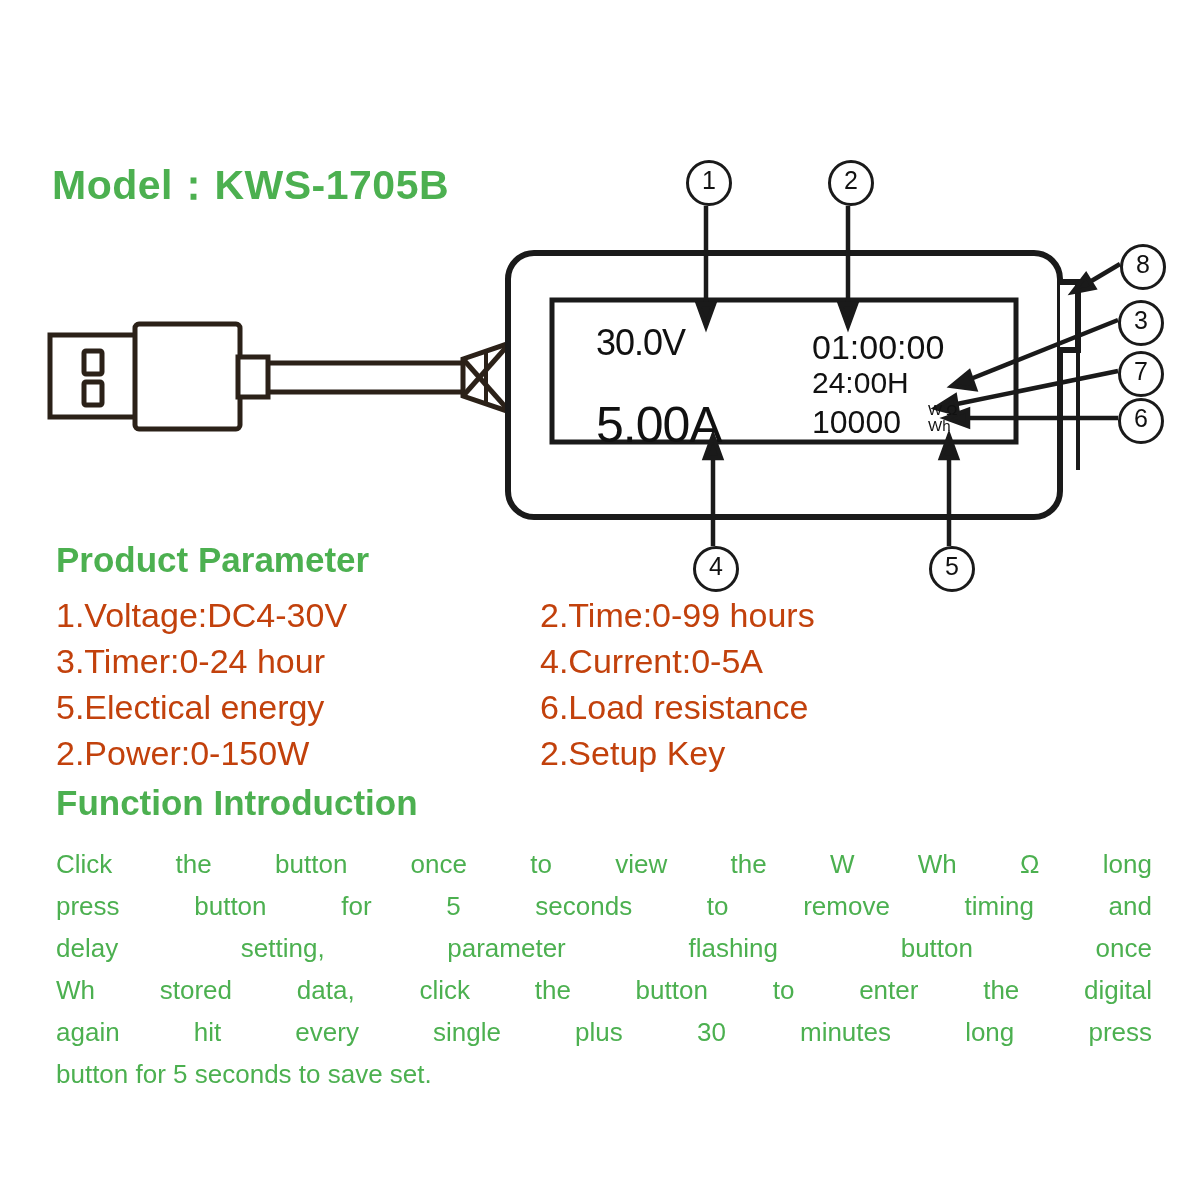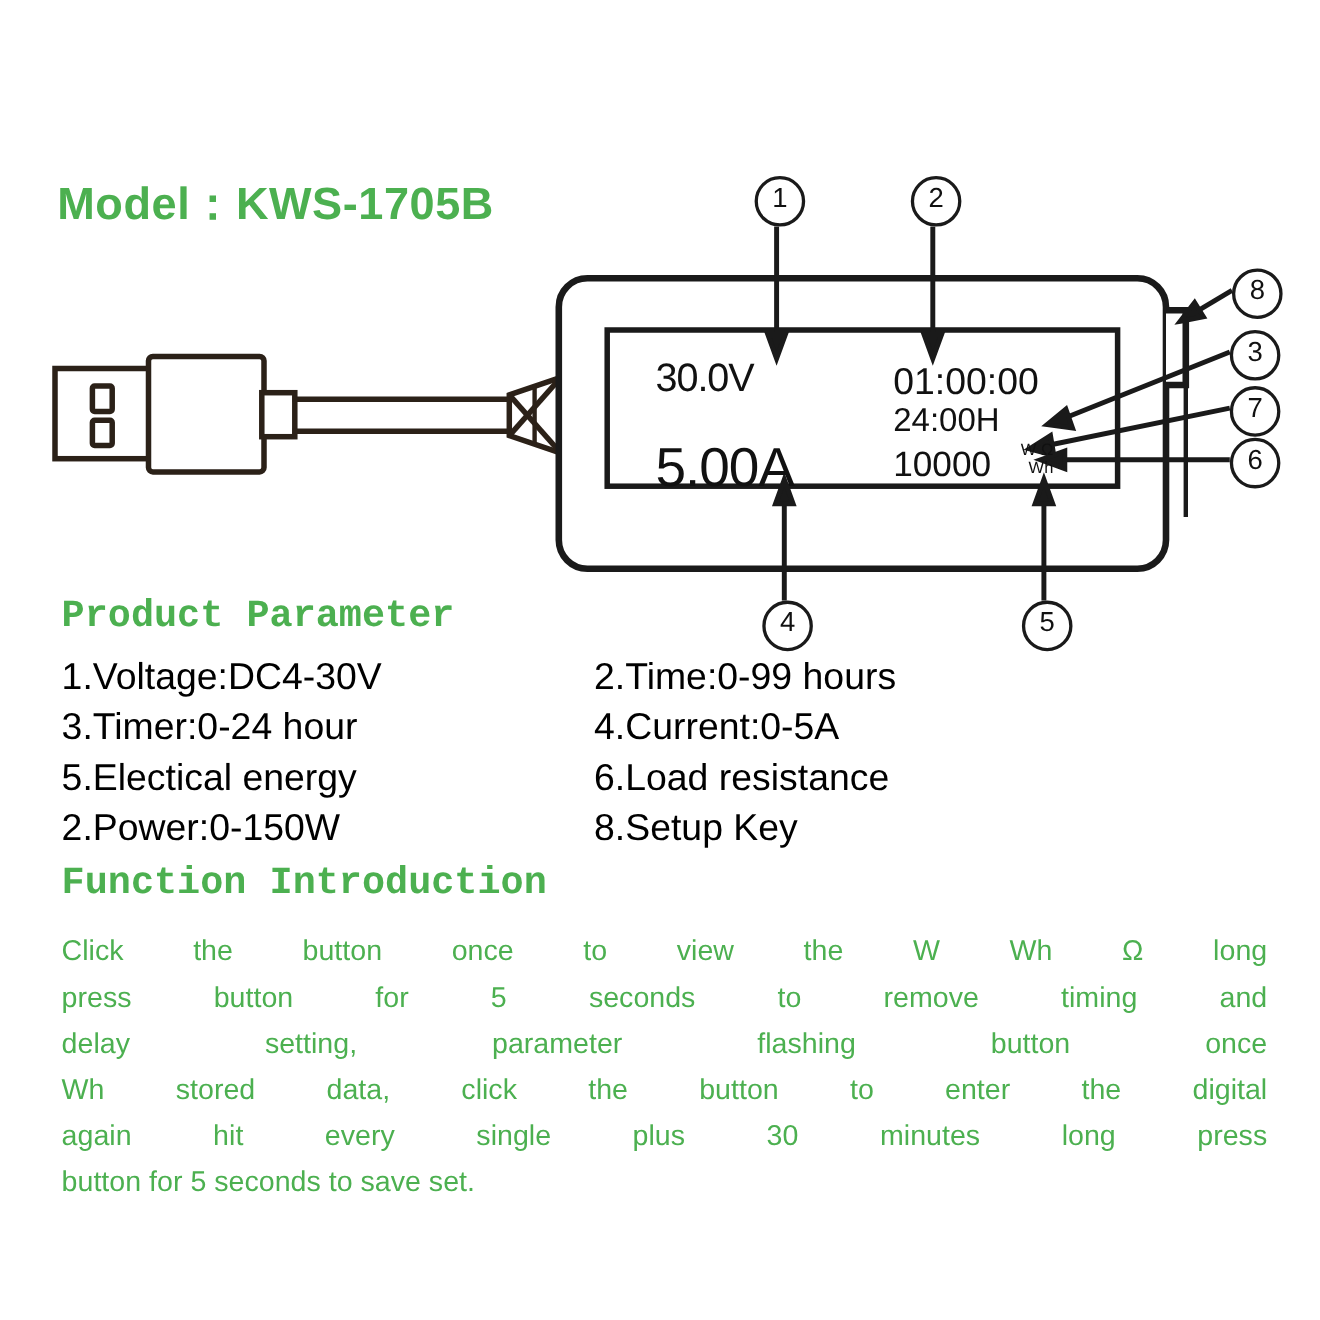--- a/index.html
+++ b/index.html
@@ -81,21 +81,21 @@
     top: 404px;
     font-size: 32px;
     letter-spacing: 0px;
     text-align: right;
   }
   #lcd-units {
     left: 928px;
     top: 402px;
     font-size: 15px;
     line-height: 16px;
-    text-align: right;
+    text-align: left;
   }
   #lcd-units .unit-row {
     display: block;
     white-space: nowrap;
   }
 
   
   .callout {
     position: absolute;
     width: 40px;
@@ -110,29 +110,29 @@
     font-family: "Liberation Sans", sans-serif;
   }
 
   
   .section-heading {
     position: absolute;
     font-size: 35px;
     font-weight: bold;
     color: #4cb050;
     white-space: nowrap;
-    font-family: Liberation Mono, monospace;
+    font-family: Liberation Sans, sans-serif;
   }
   #product-parameter-heading { left: 56px; top: 540px; }
   #function-intro-heading { left: 56px; top: 783px; }
 
   .param-item {
     position: absolute;
     font-size: 34px;
-    color: #000000;
+    color: #c2410c;
     white-space: nowrap;
     font-family: "Liberation Sans", sans-serif;
   }
 
   #function-body {
     position: absolute;
     left: 56px;
     top: 843px;
     width: 1096px;
     font-size: 26px;
@@ -249,21 +249,21 @@
 
   <div class="section-heading" id="product-parameter-heading">Product Parameter</div>
 
   <div class="param-item" style="left:56px;  top:596px;">1.Voltage:DC4-30V</div>
   <div class="param-item" style="left:540px; top:596px;">2.Time:0-99 hours</div>
   <div class="param-item" style="left:56px;  top:642px;">3.Timer:0-24 hour</div>
   <div class="param-item" style="left:540px; top:642px;">4.Current:0-5A</div>
   <div class="param-item" style="left:56px;  top:688px;">5.Electical energy</div>
   <div class="param-item" style="left:540px; top:688px;">6.Load resistance</div>
   <div class="param-item" style="left:56px;  top:734px;">2.Power:0-150W</div>
-  <div class="param-item" style="left:540px; top:734px;">8.Setup Key</div>
+  <div class="param-item" style="left:540px; top:734px;">2.Setup Key</div>
 
   <div class="section-heading" id="function-intro-heading">Function Introduction</div>
 
   <div id="function-body">
     <span class="fline">Click the button once to view the W Wh Ω long</span>
     <span class="fline">press button for 5 seconds to remove timing and</span>
     <span class="fline">delay setting, parameter flashing button once</span>
     <span class="fline">Wh stored data, click the button to enter the digital</span>
     <span class="fline">again hit every single plus 30 minutes long press</span>
     <span class="fline last">button for 5 seconds to save set.</span>

